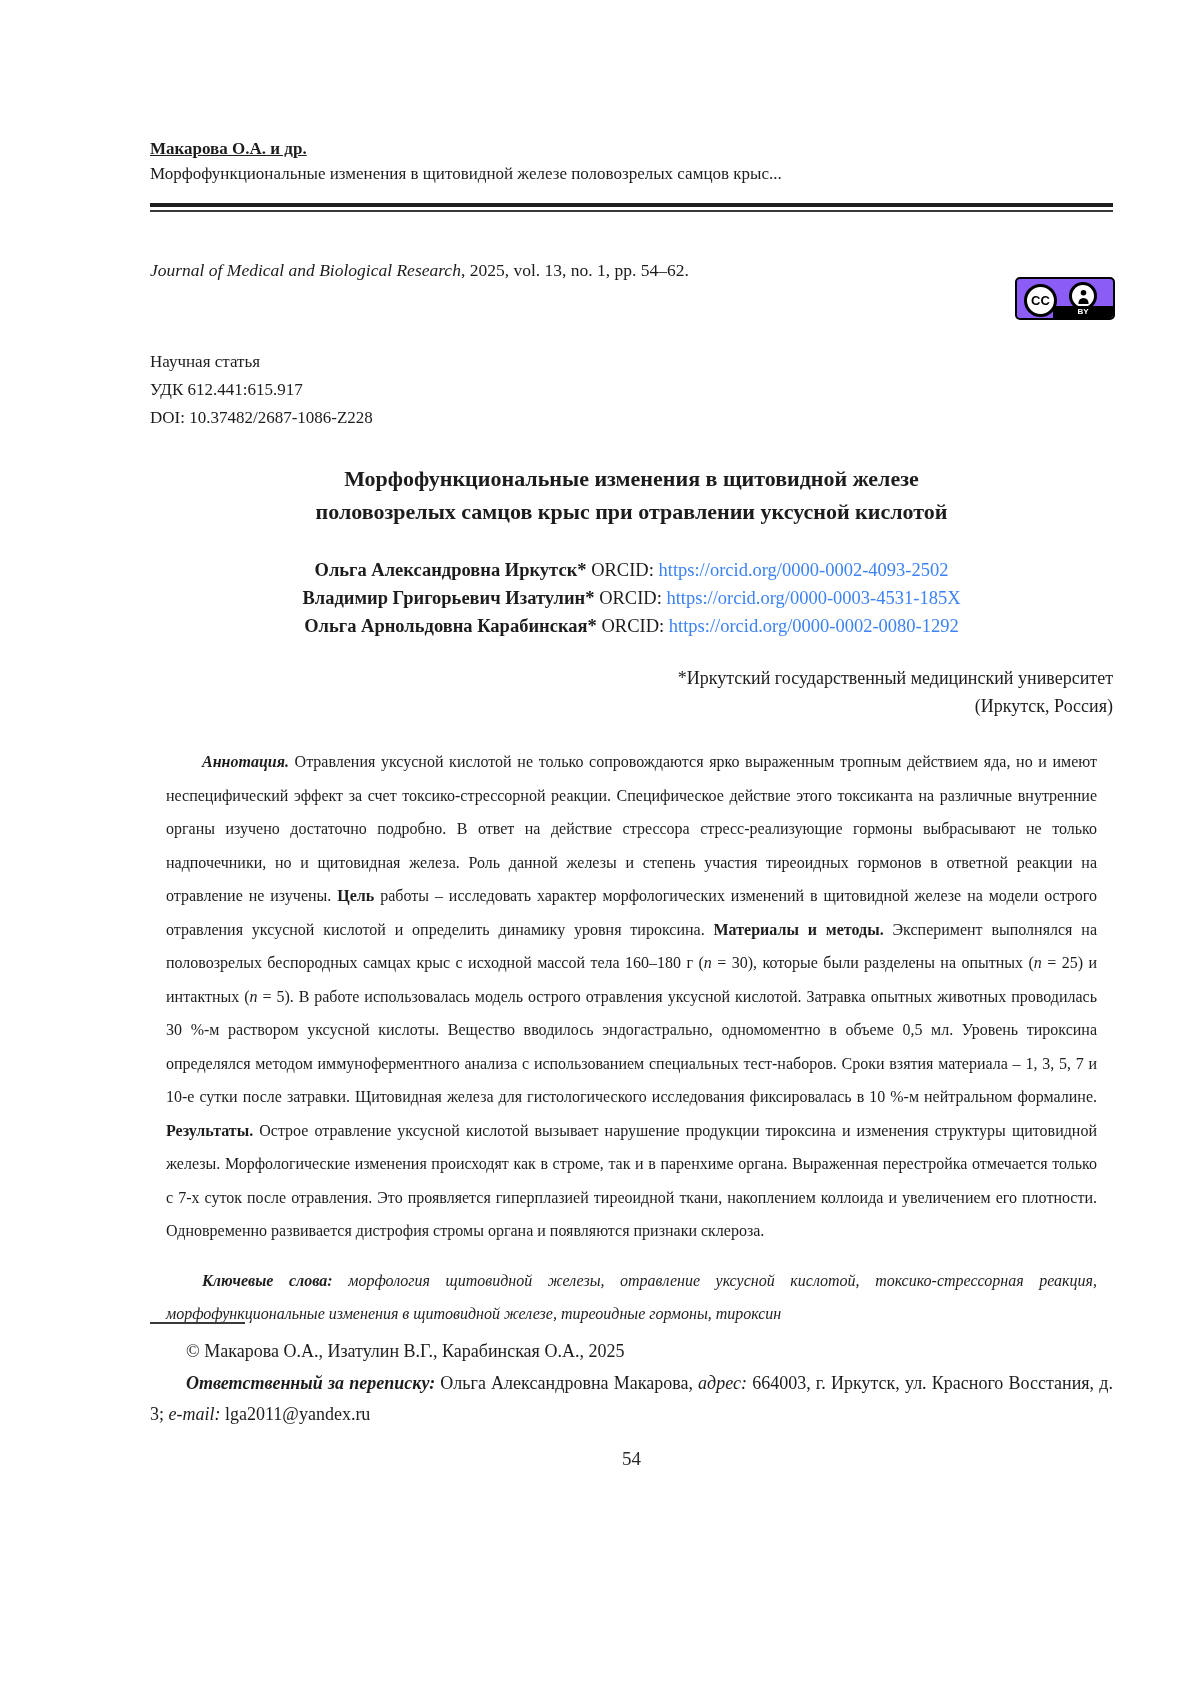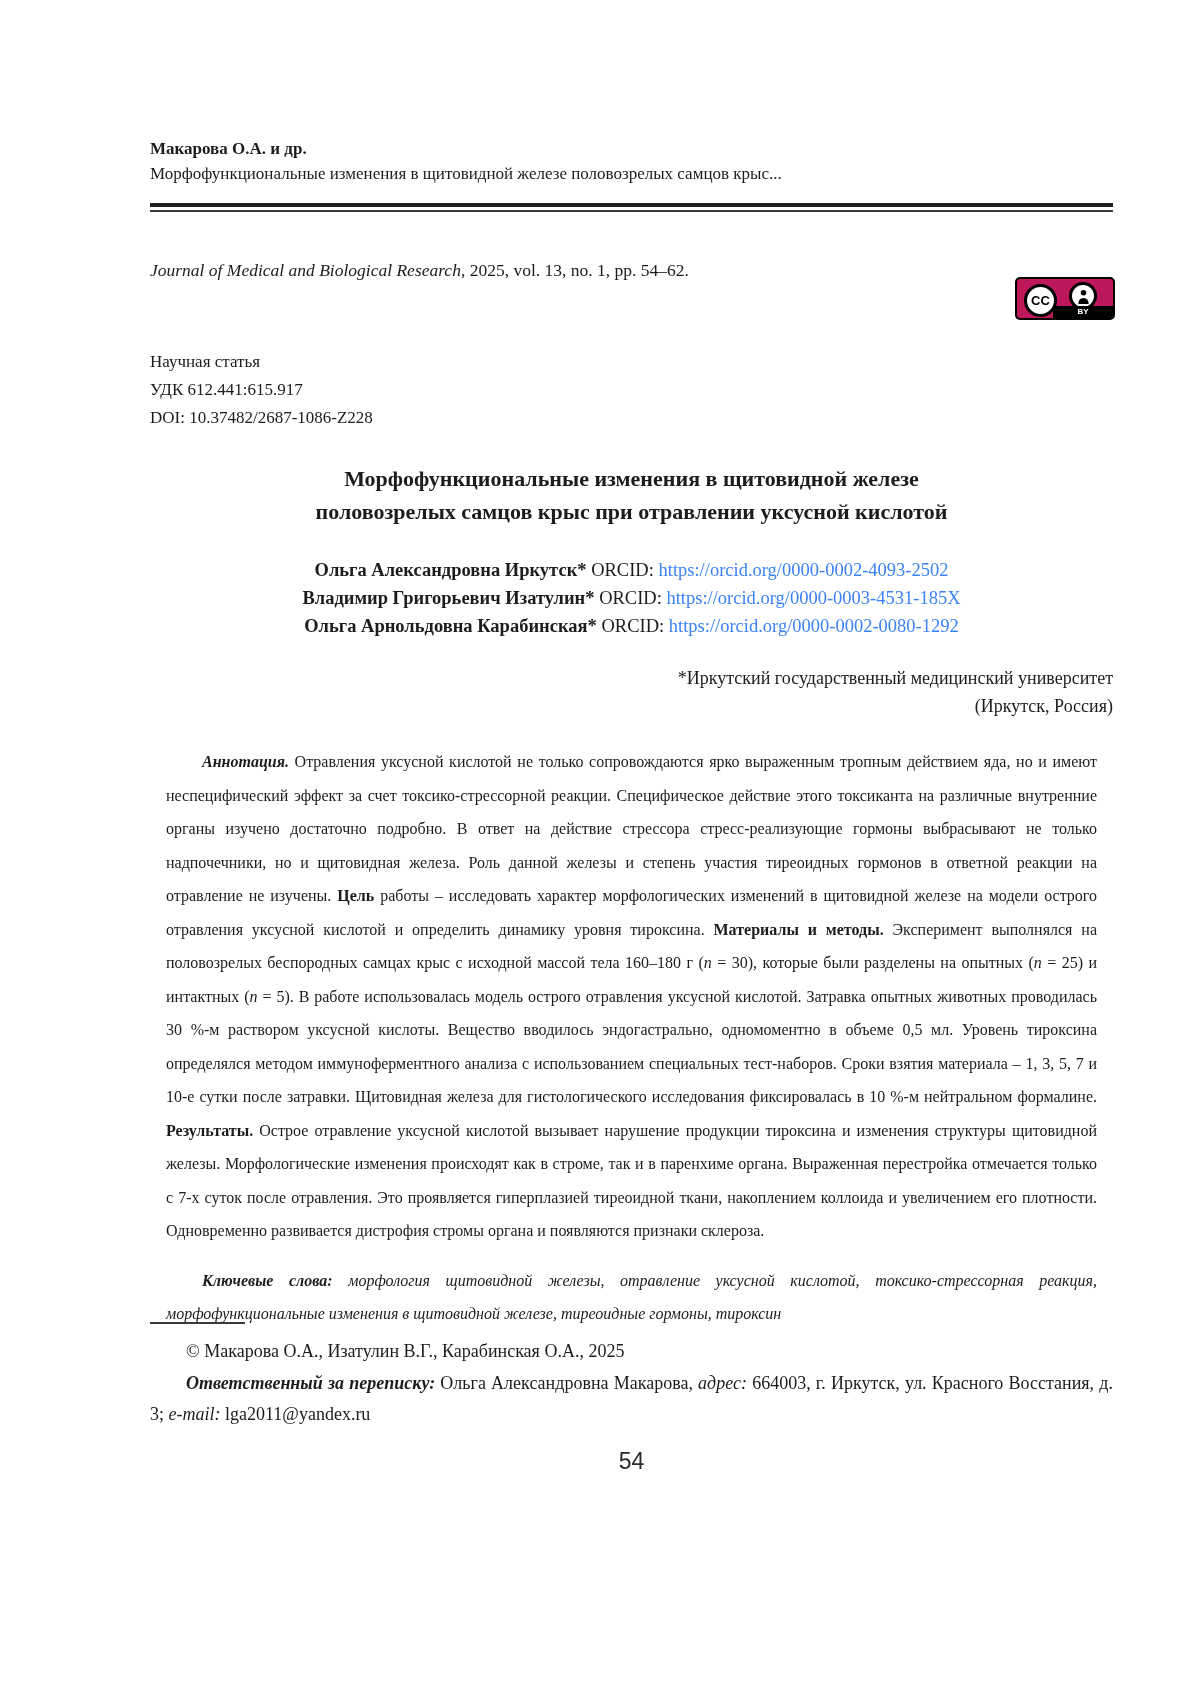--- a/index.html
+++ b/index.html
@@ -10,36 +10,36 @@
     background: #ffffff;
     color: #1c1c1c;
     font-family: "Liberation Serif", "DejaVu Serif", serif;
     box-sizing: border-box;
     padding: 136px 87px 0 150px;
     overflow: hidden;
   }
 
   
   .running-head { font-size: 17px; line-height: 25px; }
-  .rh-authors { font-weight: bold; }
+  .rh-authors { font-weight: bold; text-decoration: underline; }
 
   
   .double-rule { margin-top: 17px; }
   .rule-thick { height: 4px; background: #1f1f1f; }
   .rule-thin  { height: 2px; background: #3a3a3a; margin-top: 3px; }
 
   
   .citation { margin-top: 44px; font-size: 17.5px; line-height: 28px; }
   .it { font-style: italic; }
 
   
   .cc-badge {
     position: absolute; top: 277px; right: 85px;
     width: 100px; height: 43px;
-    background: #be185d; border: 2px solid #000; border-radius: 5px;
+    background: #8b5cf6; border: 2px solid #000; border-radius: 5px;
     box-sizing: border-box;
   }
   .cc-circle {
     position: absolute; left: 7px; top: 5px;
     width: 27px; height: 27px; border-radius: 50%;
     border: 3px solid #000; background: #fff;
     font-family: "Liberation Sans", sans-serif;
     font-weight: bold; font-size: 13px; line-height: 27px; text-align: center;
     color: #000;
   }
@@ -87,22 +87,22 @@
 
   
   .footnote-area { position: absolute; left: 150px; right: 87px; top: 1322px; font-family: Liberation Serif, serif; }
   .footnote-rule { width: 95px; border-top: 2px solid #3a3a3a; }
   .copyright { margin: 12px 0 0 0; text-indent: 36px; font-size: 18px; line-height: 30px; }
   .correspondence { margin: 2px 0 0 0; text-align: justify; text-indent: 36px; font-size: 18px; line-height: 31px; }
 
   .page-number {
     position: absolute; left: 150px; right: 87px; top: 1448px;
     text-align: center;
-    font-family: Liberation Sans, sans-serif;
-    font-size: 23px; color: #2a2a2a;
+    font-family: Liberation Serif, serif;
+    font-size: 19px; color: #2a2a2a;
   }
 </style>
 </head>
 <body>
 
 <div class="page">
 
   <header class="running-head">
     <div class="rh-authors">Макарова О.А. и др.</div>
     <div class="rh-title">Морфофункциональные изменения в щитовидной железе половозрелых самцов крыс...</div>

